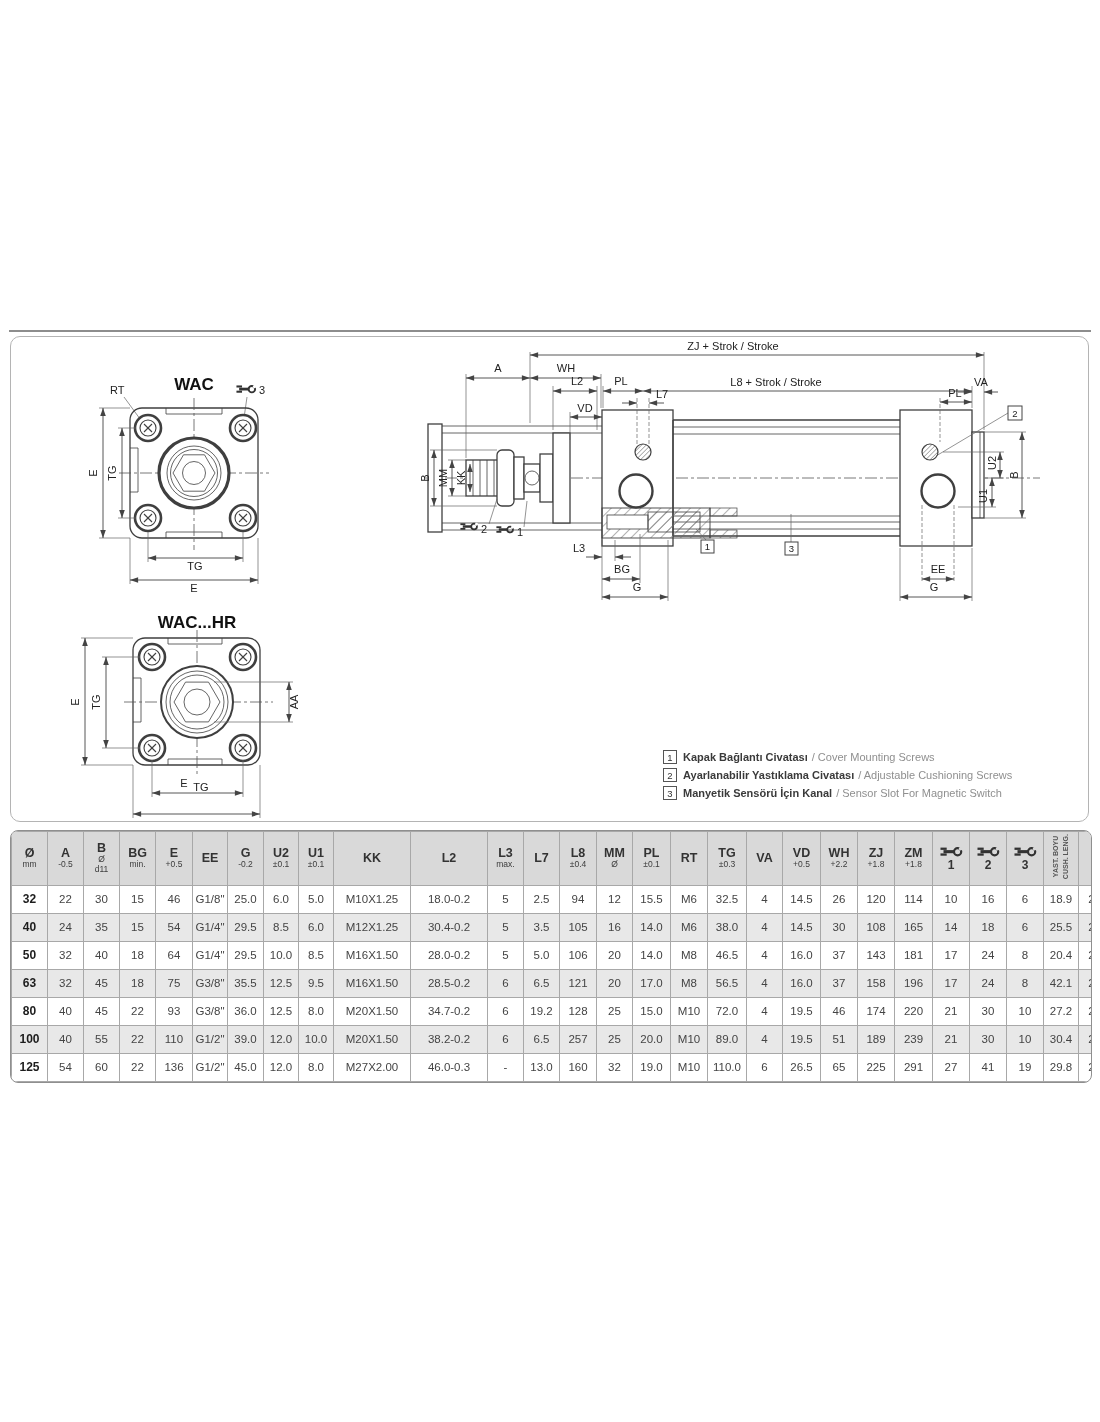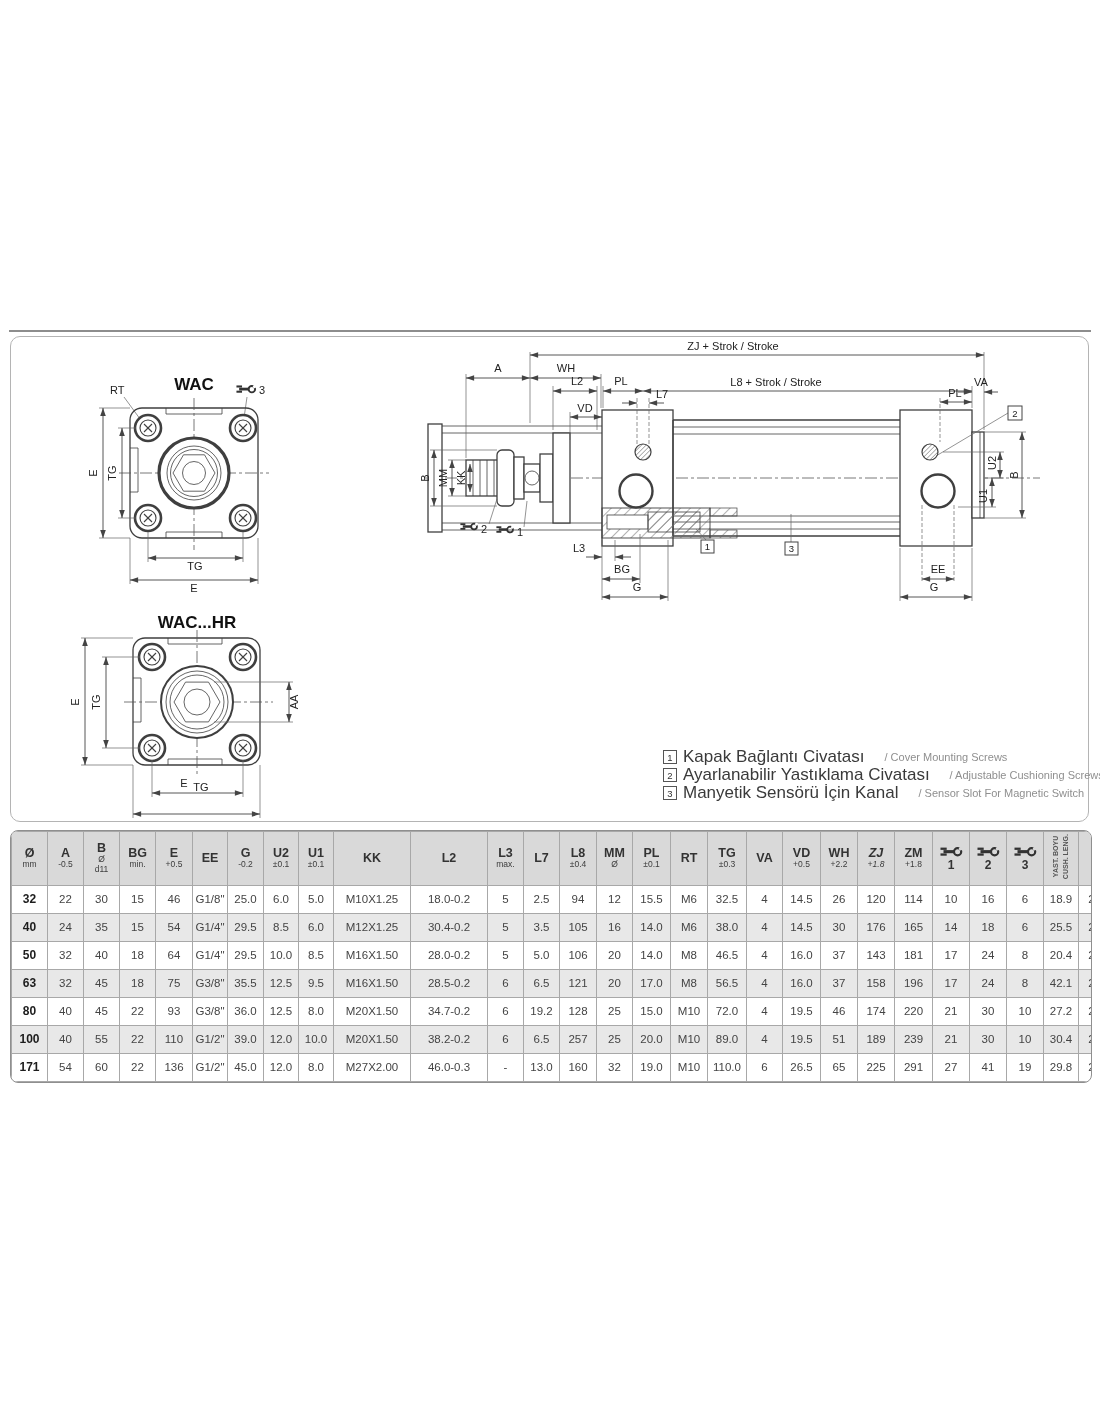--- a/index.html
+++ b/index.html
@@ -8,22 +8,22 @@
   .top-divider{position:absolute;left:9px;top:330px;width:1082px;height:0;
         border-top:2px solid #8d8d8d;}
   .panel{position:absolute;left:10px;top:336px;width:1077px;height:484px;
         border:1.5px solid #b4b4b4;border-radius:10px;background:#fff;}
   svg.drawing{position:absolute;left:10px;top:331px;}
   svg text{font-family:"Liberation Sans", sans-serif;}
   .legend{position:absolute;left:663px;top:748px;}
   .legend-row{display:flex;align-items:center;height:18px;white-space:nowrap;}
   .lbox{display:inline-flex;align-items:center;justify-content:center;width:12px;height:12px;
         border:1px solid #555;font-size:9.5px;color:#333;margin-right:6px;flex:0 0 auto;}
-  .ltr{font-size:17px;font-weight:400;color:#3a3a3a;}
-  .len{font-size:11px;color:#8f8f8f;margin-left:20px;}
+  .ltr{font-size:11px;font-weight:700;color:#3a3a3a;}
+  .len{font-size:11px;color:#8f8f8f;margin-left:4px;}
   
   .tblwrap{position:absolute;left:10px;top:830px;width:1080px;border:1.5px solid #8f8f8f;
         border-radius:8px;overflow:hidden;background:#fff;}
   table.spec{border-collapse:collapse;table-layout:fixed;width:100%;}
   table.spec th, table.spec td{border:1px solid #a8a8a8;text-align:center;vertical-align:middle;
         padding:0;overflow:hidden;}
   table.spec th{background:#d9d9d9;height:52px;}
   table.spec td{height:27px;font-size:11.5px;color:#444;}
   table.spec tr:nth-child(even) td{background:#e8e8e8;}
   table.spec td:first-child{font-weight:700;font-size:12px;color:#1d1d1d;}
@@ -428,21 +428,21 @@
               <div class="hm">VA</div>
             </th>
             <th style="width: 37px;">
               <div class="hm">VD</div>
               <div class="hs">+0.5</div>
             </th>
             <th style="width: 36px;">
               <div class="hm">WH</div>
               <div class="hs">+2.2</div>
             </th>
-            <th style="width: 36px; font-style: italic;">
+            <th style="width: 36px;">
               <div class="hm">ZJ</div>
               <div class="hs">+1.8</div>
             </th>
             <th style="width: 37px;">
               <div class="hm">ZM</div>
               <div class="hs">+1.8</div>
             </th>
             <th style="width: 36px;">
               <span class="wic"><svg width="23" height="12" viewBox="0 0 23 12">
                   <rect x="0.5" y="1.6" width="6.2" height="2.3" fill="#333"></rect>
@@ -523,21 +523,21 @@
             <td>5</td>
             <td>3.5</td>
             <td>105</td>
             <td>16</td>
             <td>14.0</td>
             <td>M6</td>
             <td>38.0</td>
             <td>4</td>
             <td>14.5</td>
             <td>30</td>
-            <td>176</td>
+            <td>108</td>
             <td>165</td>
             <td>14</td>
             <td>18</td>
             <td>6</td>
             <td>25.5</td>
             <td>2000</td>
           </tr>
           <tr>
             <td>50</td>
             <td>32</td>
@@ -652,21 +652,21 @@
             <td>51</td>
             <td>189</td>
             <td>239</td>
             <td>21</td>
             <td>30</td>
             <td>10</td>
             <td>30.4</td>
             <td>2000</td>
           </tr>
           <tr>
-            <td>171</td>
+            <td>125</td>
             <td>54</td>
             <td>60</td>
             <td>22</td>
             <td>136</td>
             <td>G1/2"</td>
             <td>45.0</td>
             <td>12.0</td>
             <td>8.0</td>
             <td>M27X2.00</td>
             <td>46.0-0.3</td>

